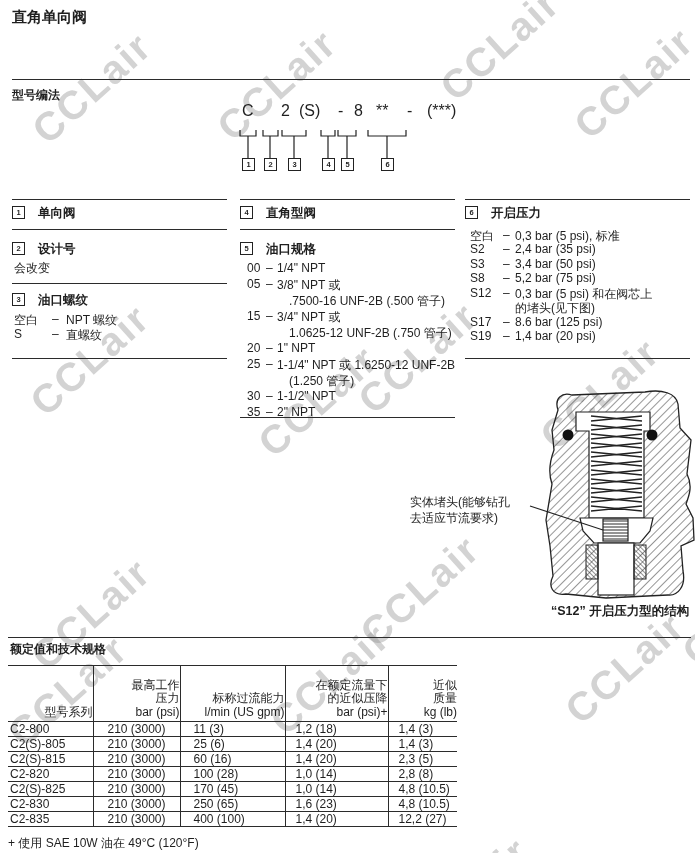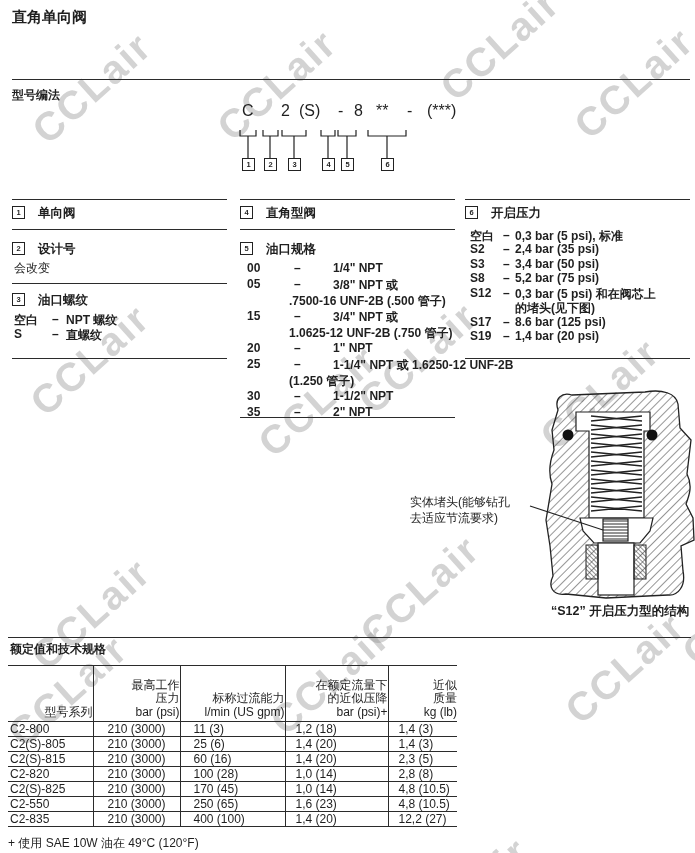--- a/index.html
+++ b/index.html
@@ -7,25 +7,25 @@
         font-family:"Liberation Sans","DejaVu Sans",sans-serif;color:#1f1f1f;}
   .t{position:absolute;white-space:nowrap;}
   .h1{font-size:15px;font-weight:700;}
   .h2{font-size:12px;font-weight:700;}
   .h3{font-size:12.5px;font-weight:700;}
   .body12{font-size:12px;font-weight:500;}
   .hline{position:absolute;height:1px;background:#2b2b2b;}
   .numbox{position:absolute;width:11px;height:11px;border:1px solid #222;font-size:7.5px;
           line-height:11px;text-align:center;font-weight:700;background:#fff;}
   .codechar{position:absolute;font-size:16px;font-weight:500;top:102px;}
-  .lrow{position:absolute;display:flex;font-size:12px;font-weight:700;white-space:pre;}
+  .lrow{position:absolute;display:flex;font-size:12px;font-weight:400;white-space:pre;}
   .lrow .c{flex:0 0 auto;}
   .lrow .dash{flex:0 0 auto;}
   .thread .c{width:38px;} .thread .dash{width:14px;}
-  .port{left:247px;gap:28px;} .port .c{width:19px;} .port .dash{width:11px;}
+  .port{left:247px;} .port .c{width:19px;} .port .dash{width:11px;}
   .portcont{left:289px;}
   .press{left:470px;} .press .c{width:33px;} .press .dash{width:12px;}
   .presscont{left:515px;}
   .wm{position:absolute;font-size:40px;font-weight:700;letter-spacing:2px;
       color:rgba(145,145,145,0.40);transform:translate(-50%,-50%) rotate(-42deg);
       z-index:0;pointer-events:none;}
   .fg{z-index:1;}
   table#spec{position:absolute;left:8px;top:665px;width:449px;border-collapse:collapse;
        table-layout:fixed;font-size:12px;font-weight:500;z-index:1;border-top:1px solid #2b2b2b;}
   table#spec th{font-weight:500;text-align:right;vertical-align:bottom;padding:0 0 2px 0;
@@ -308,21 +308,21 @@
         <td>2,8 (8)</td>
       </tr>
       <tr>
         <td>C2(S)-825</td>
         <td>210 (3000)</td>
         <td>170 (45)</td>
         <td>1,0 (14)</td>
         <td>4,8 (10.5)</td>
       </tr>
       <tr>
-        <td>C2-550</td>
+        <td>C2-830</td>
         <td>210 (3000)</td>
         <td>250 (65)</td>
         <td>1,6 (23)</td>
         <td>4,8 (10.5)</td>
       </tr>
       <tr>
         <td>C2-835</td>
         <td>210 (3000)</td>
         <td>400 (100)</td>
         <td>1,4 (20)</td>

